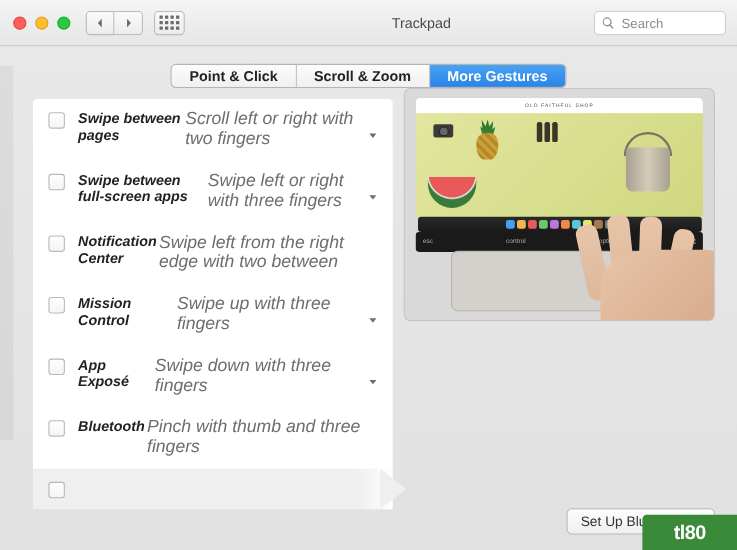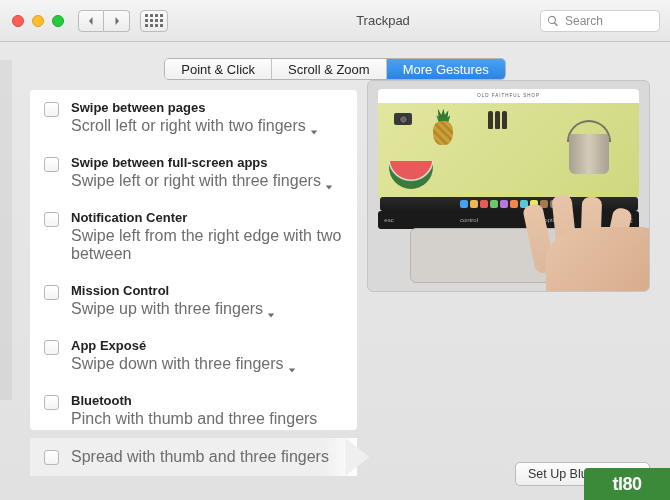--- a/index.html
+++ b/index.html
@@ -17,31 +17,31 @@
 .nav-btn:last-child{border-radius:0 4px 4px 0;border-left:none;}
 .nav-btn svg{width:10px;height:10px; fill:#6b6b6b;}
 .apps-btn { width:28px; height:22px; margin-left:10px; background:linear-gradient(#fafafa,#ececec); border:1px solid #bcbcbc; border-radius:4px; display:flex; align-items:center; justify-content:center; }
 .apps-grid{display:grid;grid-template-columns:repeat(4,3px);grid-template-rows:repeat(3,3px);gap:2px;}
 .apps-grid span{width:3px;height:3px;background:#6b6b6b;border-radius:0.5px;}
 .win-title{position:absolute;left:50%;transform:translateX(-50%);font-size:13px;color:#4a4a4a;font-weight:500;margin-left:48px;}
 .search{position:absolute;right:10px;width:120px;height:22px;background:#fff;border:1px solid #cfcfcf;border-radius:4px;display:flex;align-items:center;padding:0 6px;font-size:12px;color:#8a8a8a;}
 .search svg{width:12px;height:12px;margin-right:6px;fill:#8a8a8a;}
 .seg { display:flex; justify-content:center; margin-top:16px; }
 .seg-ctrl{display:flex;border:1px solid #b4b4b4;border-radius:5px;overflow:hidden;height:22px;}
-.seg-item{padding:0 16px;font-size:13px;display:flex;align-items:center;background:linear-gradient(#fcfcfc,#f0f0f0);color:#222;border-right:1px solid #c4c4c4;white-space:nowrap;}
+.seg-item{padding:0 16px;font-size:13px;display:flex;align-items:center;background:linear-gradient(#fcfcfc,#f0f0f0);color:#222;border-right:1px solid #c4c4c4;white-space:nowrap;font-weight:bold;}
 .seg-item:last-child{border-right:none;}
 .seg-item.active{background:linear-gradient(#4aa2f2,#2a84e6);color:#fff;}
 .content{position:absolute;top:80px;bottom:60px;left:20px;right:20px;display:flex;gap:20px;}
 .list{flex:1.1;background:rgba(255,255,255,0.0);position:relative;}
 .list-panel{position:absolute;top:10px;left:10px;right:-10px;bottom:10px;background:#fff;border-radius:4px;box-shadow:0 0 0 0 rgba(0,0,0,0);}
 .opt{display:flex;align-items:flex-start;padding:10px 14px;gap:12px;}
 .opt.selected{background:linear-gradient(90deg,#efefef 90%,#fff 100%); position:relative;}
 .opt.selected::after{content:"";position:absolute;right:-12px;top:0;bottom:0;width:24px;background:#efefef;clip-path:polygon(0 0,100% 50%,0 100%);}
 .chk{width:15px;height:15px;border:1px solid #b8b8b8;border-radius:3px;background:linear-gradient(#fff,#f4f4f4);margin-top:2px;flex:0 0 15px;}
-.opt-text{display:flex;flex-direction:column;gap:2px;}
+.opt-text{display:flex;flex-direction:row;gap:2px;font-style:italic;}
 .opt-title{font-size:13px;font-weight:600;color:#222;}
 .opt-sub{font-size:16px;color:#6d6d6d;display:flex;align-items:center;gap:4px;}
 .chev{width:8px;height:8px;}
 .chev svg{width:8px;height:8px;fill:#6d6d6d;}
 .preview{flex:0.95;display:flex;flex-direction:column;align-items:center;}
 .laptop{width:100%;aspect-ratio:1/0.75;background:#d9d9d9;border-radius:6px;position:relative;border:1px solid #c5c5c5;overflow:hidden;}
 .laptop-screen{position:absolute;top:8px;left:10px;right:10px;height:52%;border-radius:4px;overflow:hidden;background:#dbe19a;}
 .screen-header{height:14px;background:#fff;font-size:4.5px;text-align:center;color:#555;line-height:14px;letter-spacing:1px;}
 .screen-content{position:absolute;top:14px;left:0;right:0;bottom:0;background:linear-gradient(135deg,#e2e69f,#cfd87f);}
 .pineapple{position:absolute;left:20%;top:6%;width:26px;height:36px;}
@@ -193,23 +193,20 @@
             <div class="opt-text">
               <div class="opt-title">Bluetooth</div>
               <div class="opt-sub">
                 <span>Pinch with thumb and three fingers</span>
               </div>
             </div>
           </div>
           <div class="opt selected">
             <div class="chk"></div>
             <div class="opt-text">
-              <div class="opt-sub">
-                <span>Spread with thumb and three fingers</span>
-              </div>
             </div>
           </div>
         </div>
     </div>
     <div class="preview">
       <div class="laptop">
         <div class="laptop-screen">
           <div class="screen-header">OLD FAITHFUL SHOP</div>
           <div class="screen-content">
             <div class="camera"></div>

